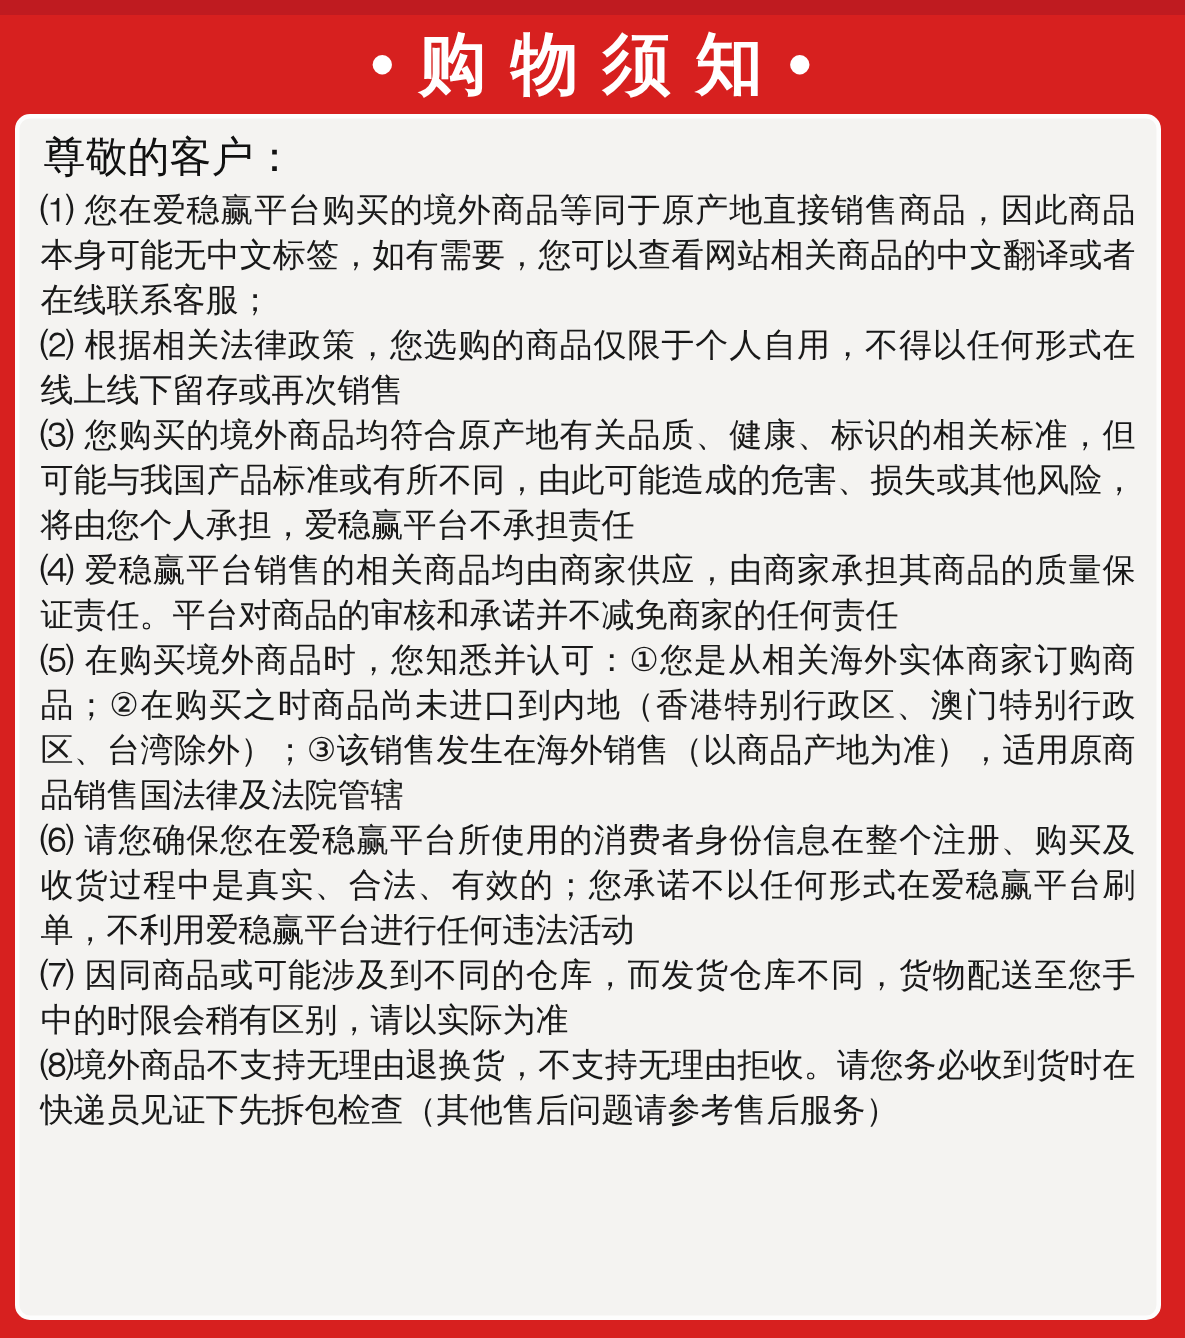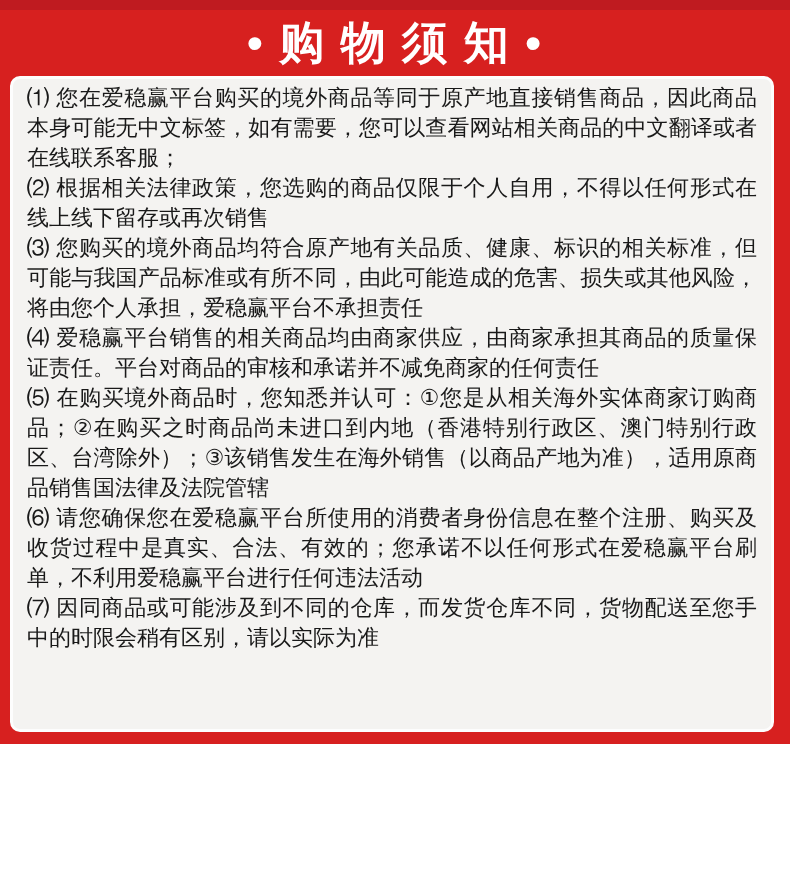--- a/index.html
+++ b/index.html
@@ -5,21 +5,21 @@
   html, body {
     margin: 0;
     padding: 0;
   }
   body {
     font-family: "Liberation Sans", "DejaVu Sans", sans-serif;
   }
   .page {
     position: relative;
     width: 790px;
-    height: 744px;
+    height: 892px;
     background: #d7201f;
     overflow: hidden;
   }
   .top-strip {
     height: 10px;
     background: #bf1b20;
   }
   .banner {
     height: 64px;
     display: flex;
@@ -69,24 +69,26 @@
 <body>
 
 <div class="page">
   <div class="top-strip"></div>
 
   <div class="banner">
     <div class="banner-title">• 购 物 须 知 •</div>
   </div>
 
   <div class="notice-box">
+    <div class="salutation">尊敬的客户：</div>
 
     <div class="notice-text">
       <p>⑴ 您在爱稳赢平台购买的境外商品等同于原产地直接销售商品，因此商品本身可能无中文标签，如有需要，您可以查看网站相关商品的中文翻译或者在线联系客服；</p>
       <p>⑵ 根据相关法律政策，您选购的商品仅限于个人自用，不得以任何形式在线上线下留存或再次销售</p>
       <p>⑶ 您购买的境外商品均符合原产地有关品质、健康、标识的相关标准，但可能与我国产品标准或有所不同，由此可能造成的危害、损失或其他风险，将由您个人承担，爱稳赢平台不承担责任</p>
       <p>⑷ 爱稳赢平台销售的相关商品均由商家供应，由商家承担其商品的质量保证责任。平台对商品的审核和承诺并不减免商家的任何责任</p>
       <p>⑸ 在购买境外商品时，您知悉并认可：①您是从相关海外实体商家订购商品；②在购买之时商品尚未进口到内地（香港特别行政区、澳门特别行政区、台湾除外）；③该销售发生在海外销售（以商品产地为准），适用原商品销售国法律及法院管辖</p>
       <p>⑹ 请您确保您在爱稳赢平台所使用的消费者身份信息在整个注册、购买及收货过程中是真实、合法、有效的；您承诺不以任何形式在爱稳赢平台刷单，不利用爱稳赢平台进行任何违法活动</p>
       <p>⑺ 因同商品或可能涉及到不同的仓库，而发货仓库不同，货物配送至您手中的时限会稍有区别，请以实际为准</p>
+      <p>⑻境外商品不支持无理由退换货，不支持无理由拒收。请您务必收到货时在快递员见证下先拆包检查（其他售后问题请参考售后服务）</p>
     </div>
   </div>
 </div>
 
 </body></html>

